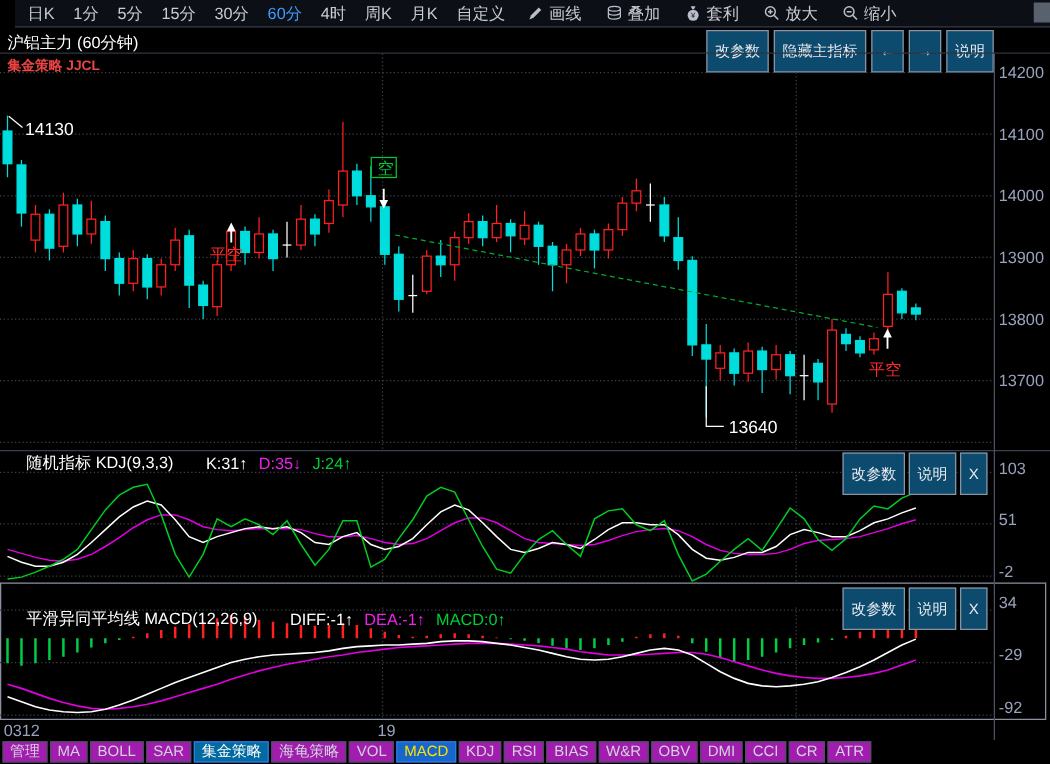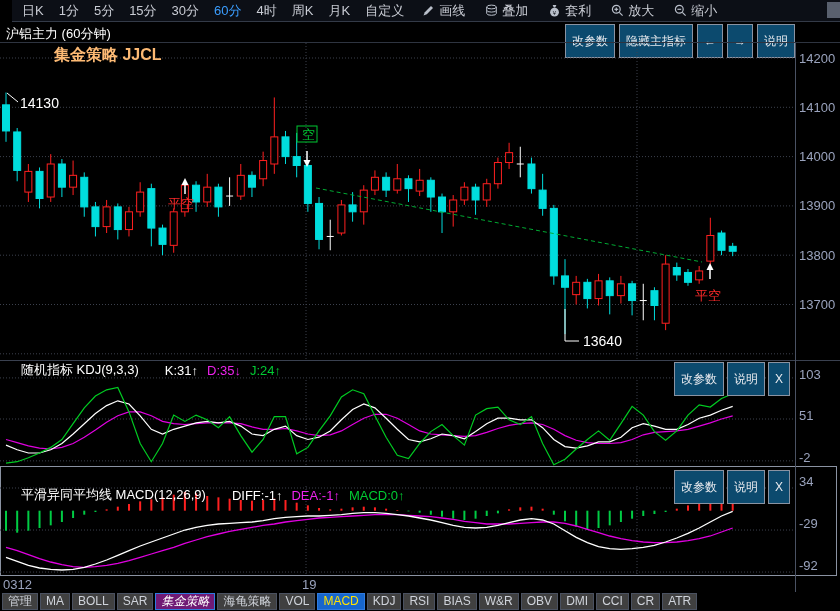--- a/index.html
+++ b/index.html
@@ -13,29 +13,29 @@
   .tools{display:flex;gap:20px;margin-left:18px;}
   .tool{display:flex;align-items:center;gap:4px;white-space:nowrap;text-align:center;}
   .tool svg{display:block;}
   .titlebar{position:absolute;top:23px;left:0;width:840px;height:19px;font-size:13px;color:#fff;}
   .titlebar .title{position:absolute;left:6px;top:2px;}
   .tb-buttons{position:absolute;right:45px;top:1px;display:flex;gap:4px;}
   .btn{background:#0c4a6e;border:1px solid #8a93a2;color:#e8eaee;font-size:12px;height:34px;
        line-height:15px;padding:0 6px;font-family:inherit;white-space:nowrap;cursor:default;}
   .corner-box{position:absolute;right:0;top:2px;width:13px;height:16px;background:#59606e;}
   #chart-svg{position:absolute;left:0;top:0;pointer-events:none;}
-  .strategy-label{position:absolute;left:6px;top:45px;color:#fdba74;font-weight:bold;font-size:16px;margin-left:48px;}
+  .strategy-label{position:absolute;left:6px;top:45px;color:#ef4444;font-weight:bold;font-size:11px;}
   .panel-header{position:absolute;left:4px;font-size:13px;display:flex;gap:9px;align-items:center;white-space:nowrap;}
   .hdr-buttons{position:absolute;right:50px;display:flex;gap:3px;}
   .c-white{color:#fff;padding-left:17px;} .c-magenta{color:#ee22ee;} .c-green{color:#00cc33;}
   .xlabel{position:absolute;font-size:13px;color:#9aa3bd;top:577px;}
   .tabbar{position:absolute;left:2px;top:593px;display:flex;gap:2px;}
-  .tab{border:1px solid #4a5160;background:#404040;color:#cfd3da;font-size:12px;height:15px;
+  .tab{border:1px solid #4a5160;background:#a21caf;color:#cfd3da;font-size:12px;height:15px;
        line-height:15px;padding:0 5px;white-space:nowrap;cursor:default;}
-  .tab.active{background:#701a75;border-color:#2f7be0;color:#fff;font-style:italic;}
+  .tab.active{background:#0369a1;border-color:#2f7be0;color:#fff;}
   .tab.highlight{background:#1766cc;border-color:#2f7be0;color:#ffe100;}
 </style>
 </head>
 <body>
 
 <div id="app">
 
   <div class="toolbar">
     <div class="periods" id="periods">
         <span class="period">日K</span>

